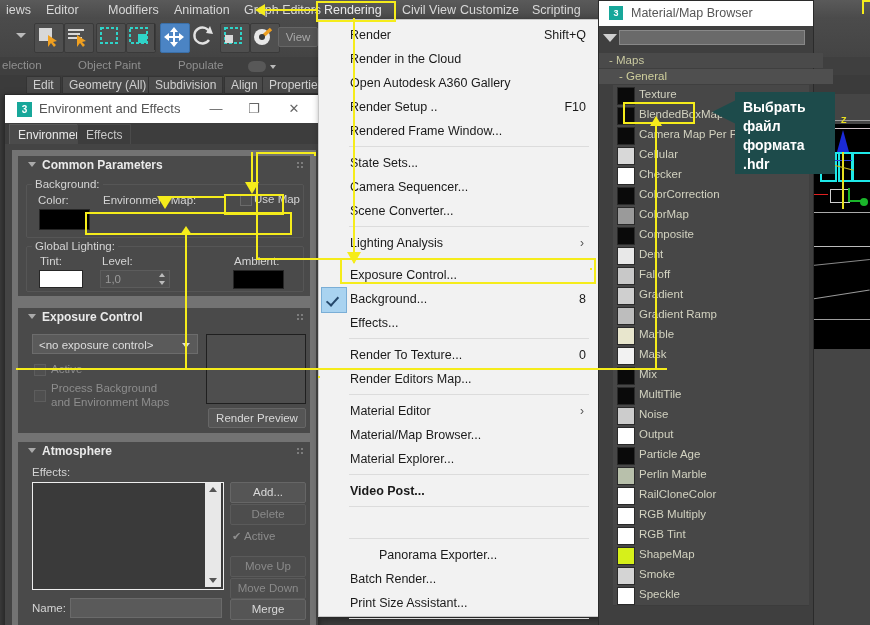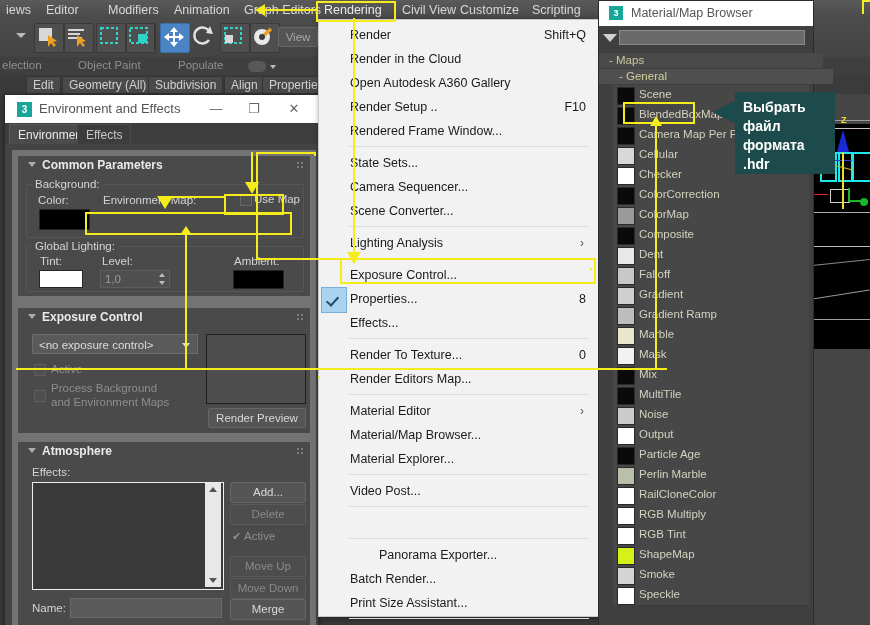--- a/index.html
+++ b/index.html
@@ -397,21 +397,21 @@
     <div class="mrow" style="top: 211px;">
       <span class="mtext">Lighting Analysis</span>
       <span class="marrow">›</span>
     </div>
     <div class="msep" style="top: 238px;"></div>
     <div class="mrow" style="top: 243px;">
       <span class="mtext">Exposure Control...</span>
     </div>
     <div class="mrow" style="top: 267px;">
       <div class="mcheck" style="top: 0px;"></div>
-      <span class="mtext">Properties...</span>
+      <span class="mtext">Background...</span>
       <span class="mkey">8</span>
     </div>
     <div class="mrow" style="top: 291px;">
       <span class="mtext">Effects...</span>
     </div>
     <div class="msep" style="top: 318px;"></div>
     <div class="mrow" style="top: 323px; text-align: right;">
       <span class="mtext">Render To Texture...</span>
       <span class="mkey">0</span>
     </div>
@@ -423,21 +423,21 @@
       <span class="mtext">Material Editor</span>
       <span class="marrow">›</span>
     </div>
     <div class="mrow" style="top: 403px;">
       <span class="mtext">Material/Map Browser...</span>
     </div>
     <div class="mrow" style="top: 427px;">
       <span class="mtext">Material Explorer...</span>
     </div>
     <div class="msep" style="top: 454px;"></div>
-    <div class="mrow" style="top: 459px;">
+    <div class="mrow" style="top: 459px; font-weight: bold;">
       <span class="mtext">Video Post...</span>
     </div>
     <div class="msep" style="top: 486px;"></div>
     <div class="msep" style="top: 518px;"></div>
     <div class="mrow" style="top: 523px; margin-left: 29px;">
       <span class="mtext">Panorama Exporter...</span>
     </div>
     <div class="mrow" style="top: 547px; padding-left: 34px;">
       <span class="mtext">Batch Render...</span>
     </div>
@@ -457,21 +457,21 @@
   </div>
   <div id="mmbsearch">
     <div class="dd"></div>
     <input class="inp" style="color: rgb(238, 238, 238); font-size: 11px; padding: 0px 3px; box-sizing: border-box;" placeholder="">
   </div>
   <div id="mmb-list">
       <div class="cat l1" style="top: 52px;">- Maps</div>
       <div class="cat l2" style="top: 68px;">- General</div>
       <div class="maprow" style="top: 84px;">
         <span class="sw" style="background: rgb(10, 10, 10);"></span>
-        <span class="nm">Scene</span>
+        <span class="nm">Texture</span>
       </div>
       <div class="maprow" style="top: 104px;">
         <span class="sw" style="background: rgb(10, 10, 10);"></span>
         <span class="nm">BlendedBoxMap</span>
       </div>
       <div class="maprow" style="top: 124px;">
         <span class="sw" style="background: rgb(10, 10, 10);"></span>
         <span class="nm">Camera Map Per Pixel</span>
       </div>
       <div class="maprow" style="top: 144px;">

